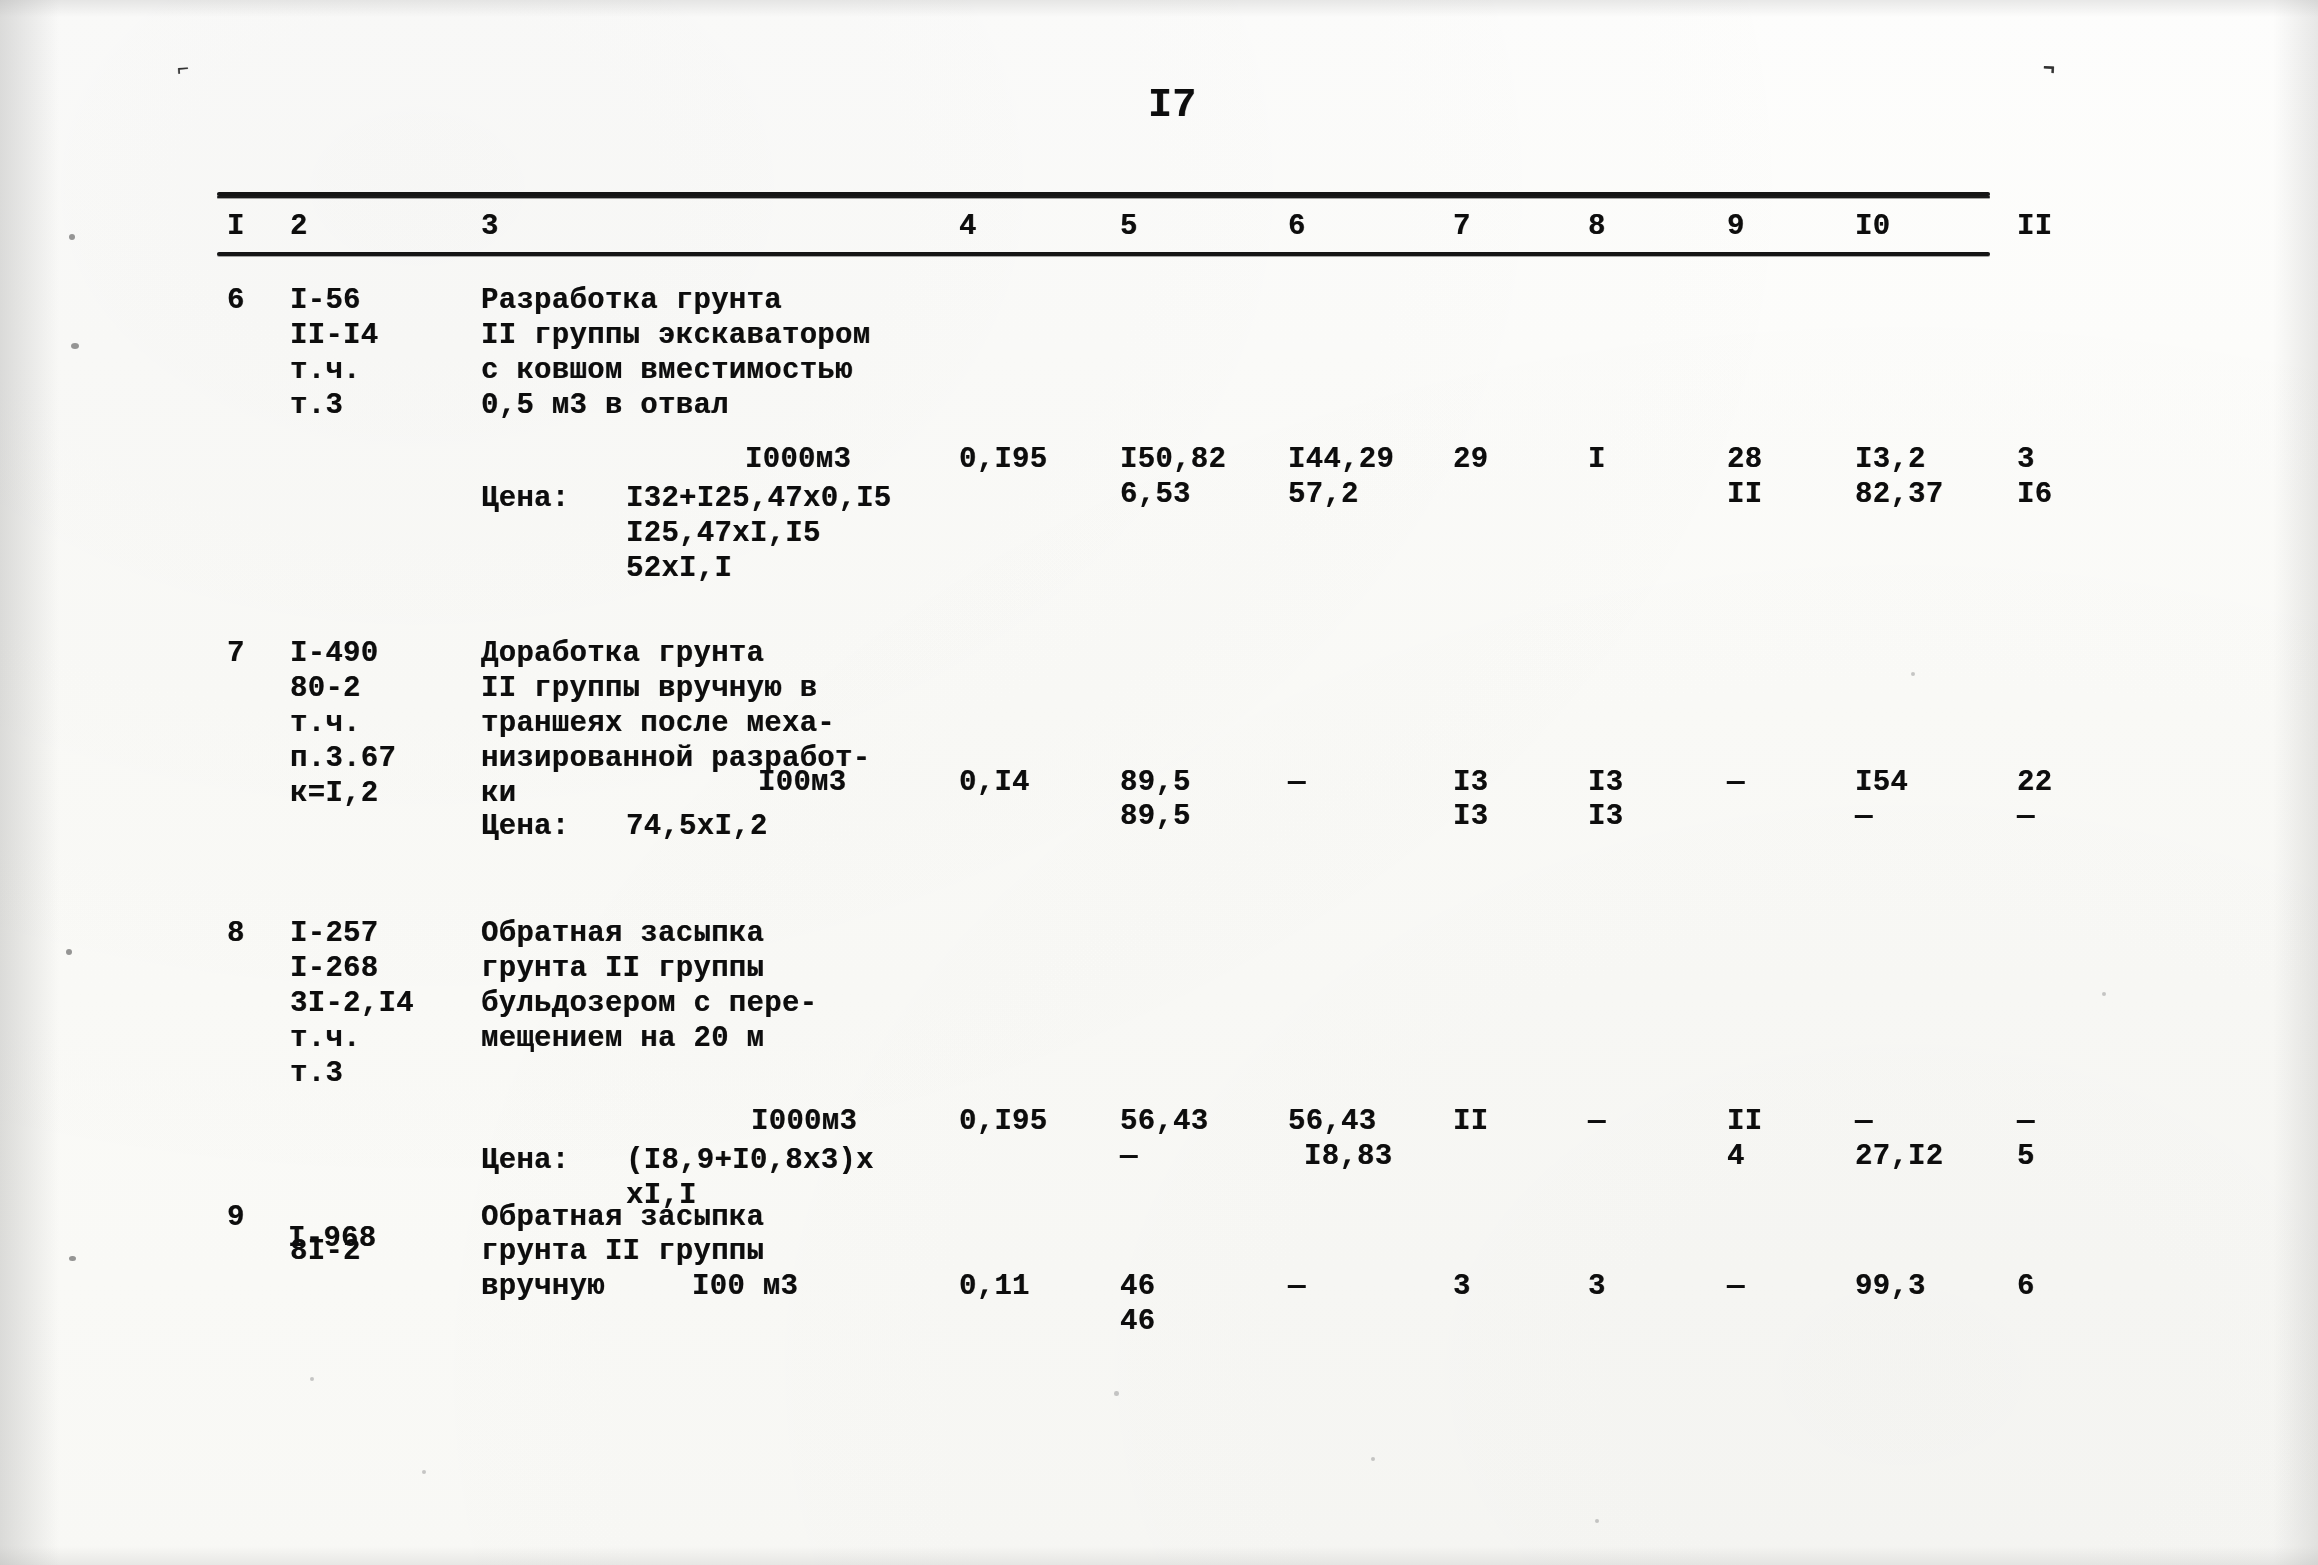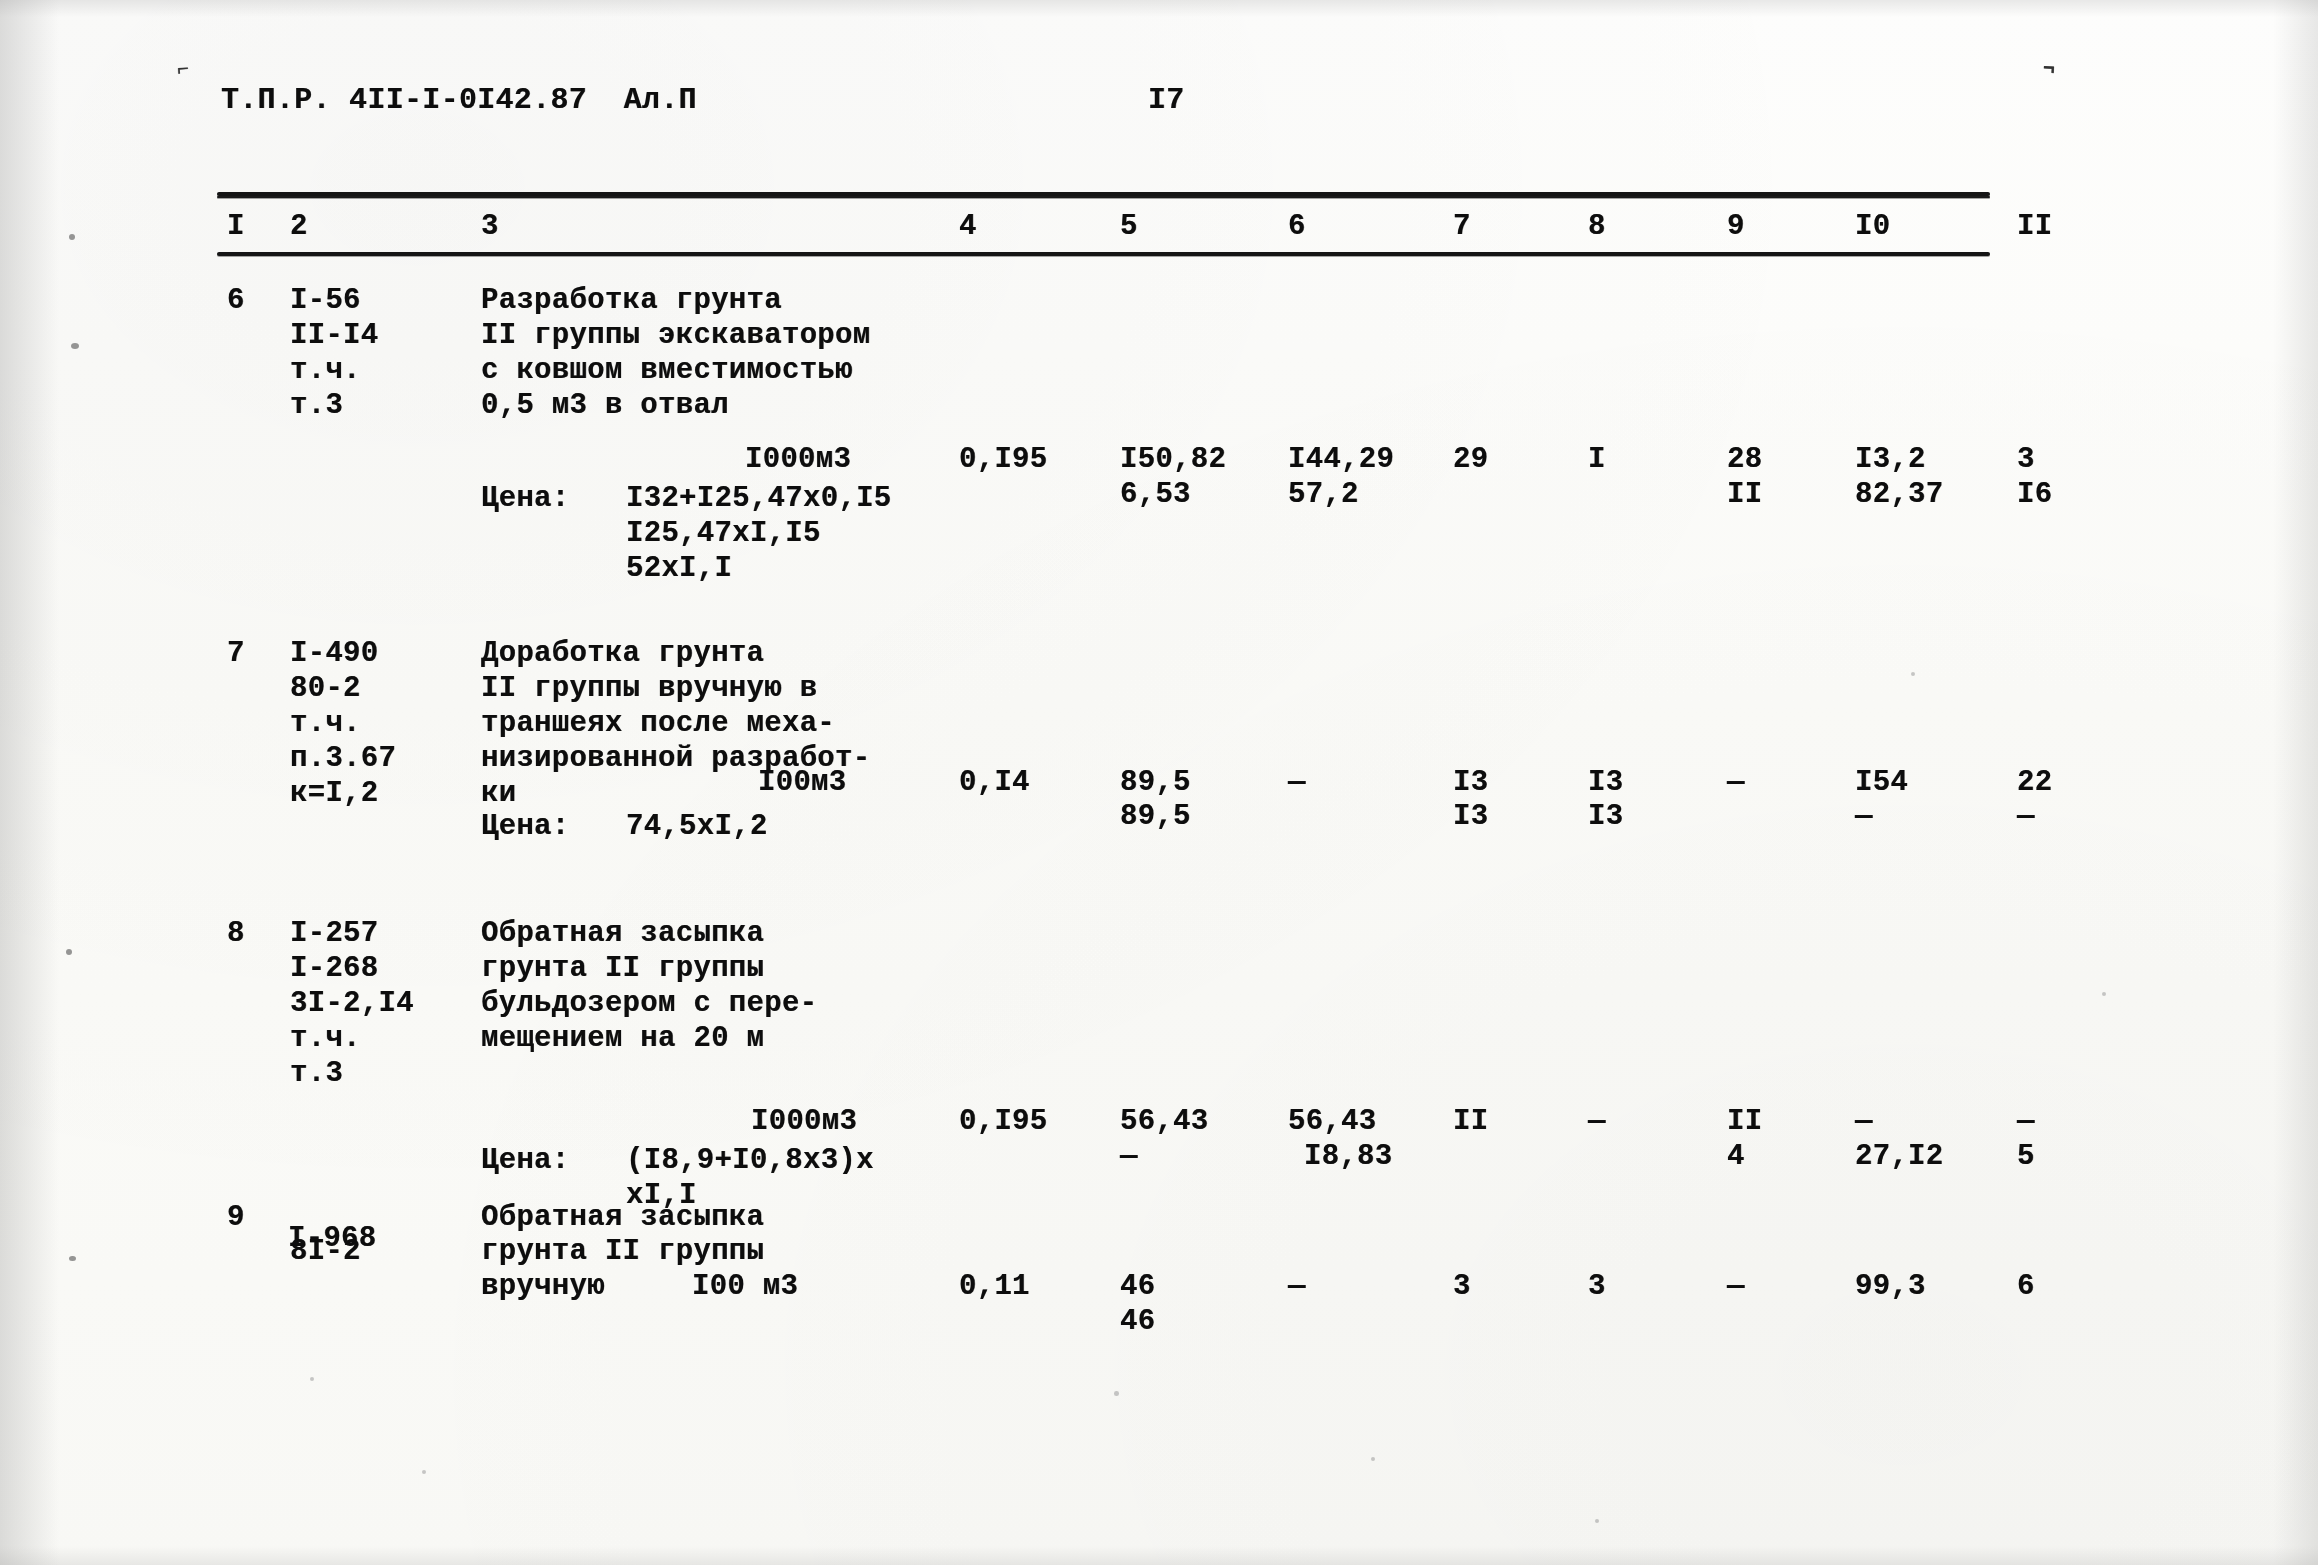--- a/index.html
+++ b/index.html
@@ -35,21 +35,21 @@
     font-family:"Liberation Mono","DejaVu Sans Mono",monospace;
     font-weight:700;
     letter-spacing:0.3px;
     white-space:pre;
     color:#0d0d0d;
     text-shadow:0.4px 0.3px 0 rgba(20,20,20,.45), -0.3px 0.3px 0 rgba(40,40,40,.28);
   }
 
   
   #doc-header{position:absolute;left:221px;top:83px;font-size:30px;}
-  #page-no{position:absolute;left:1148px;top:83px;font-size:30px;}
+  #page-no{position:absolute;left:1148px;top:83px;font-size:40px;}
 
   
   .crop{position:absolute;color:#333;font-size:20px;font-family:"Liberation Mono",monospace;}
   #crop-tl{left:177px;top:58px;transform:rotate(-4deg);}
   #crop-tr{left:2043px;top:57px;transform:rotate(3deg);}
 
   
   .rule{position:absolute;left:217px;width:1773px;height:4px;background:#151515;
         border-radius:2px;box-shadow:0 1px 0 rgba(0,0,0,.35);}
   #rule-top{top:192px;}
@@ -72,21 +72,20 @@
 
 <div id="page">
   <div class="edge-l"></div>
   <div class="edge-r"></div>
   <div class="edge-t"></div>
   <div class="edge-b"></div>
 
   <div class="crop tw" id="crop-tl">⌐</div>
   <div class="crop tw" id="crop-tr">¬</div>
 
-  <div class="tw" id="doc-header">Т.П.Р. 4II-I-0I42.87  Ал.П</div>
   <div class="tw" id="page-no">I7</div>
 
   <div class="rule" id="rule-top"></div>
   <div class="rule" id="rule-mid"></div>
   <div class="rule" id="rule-bot"></div>
 
   <div id="col-headers">
       <div class="ch tw" style="left: 227px;">I</div>
       <div class="ch tw" style="left: 290px;">2</div>
       <div class="ch tw" style="left: 481px;">3</div>

